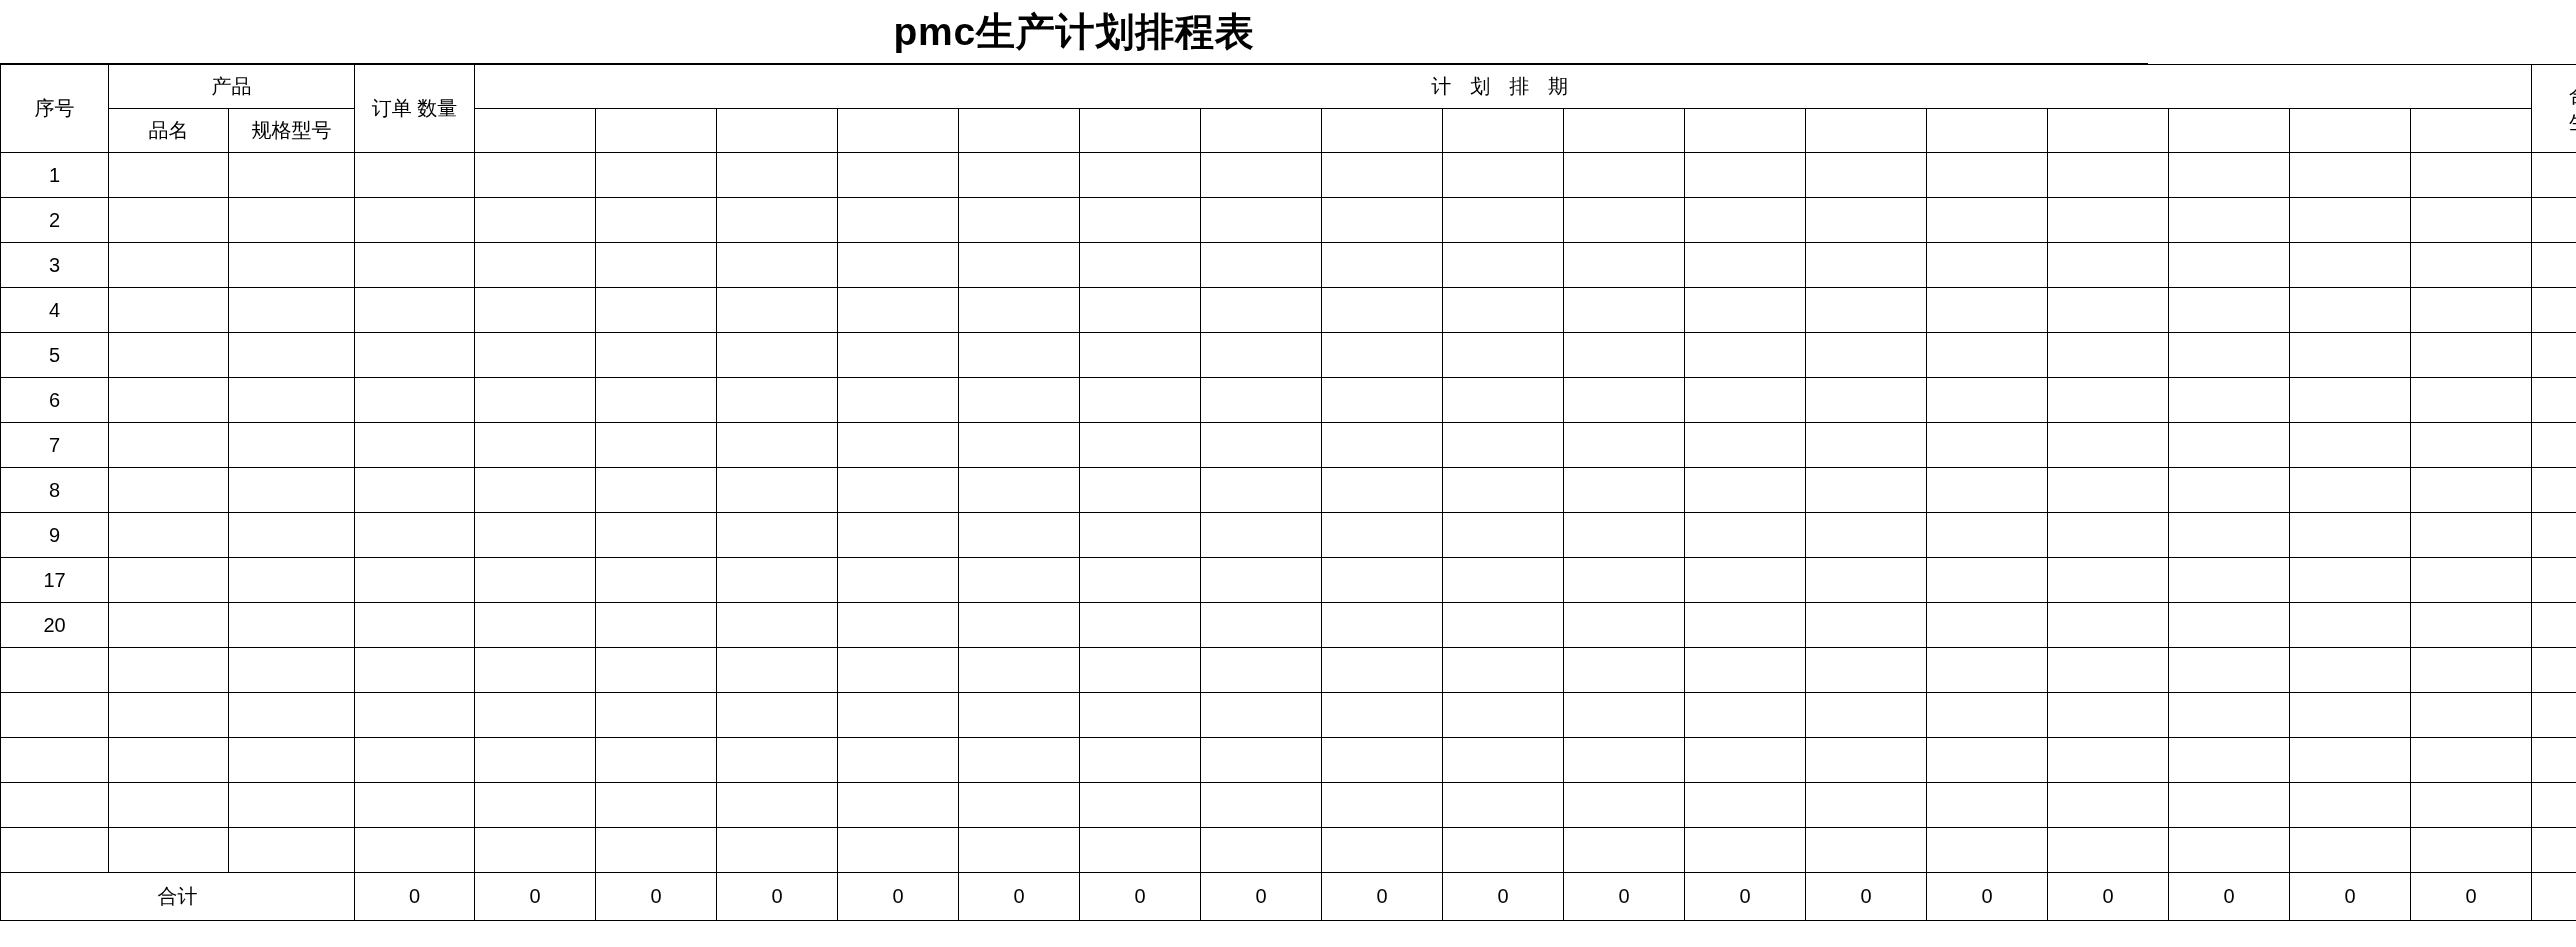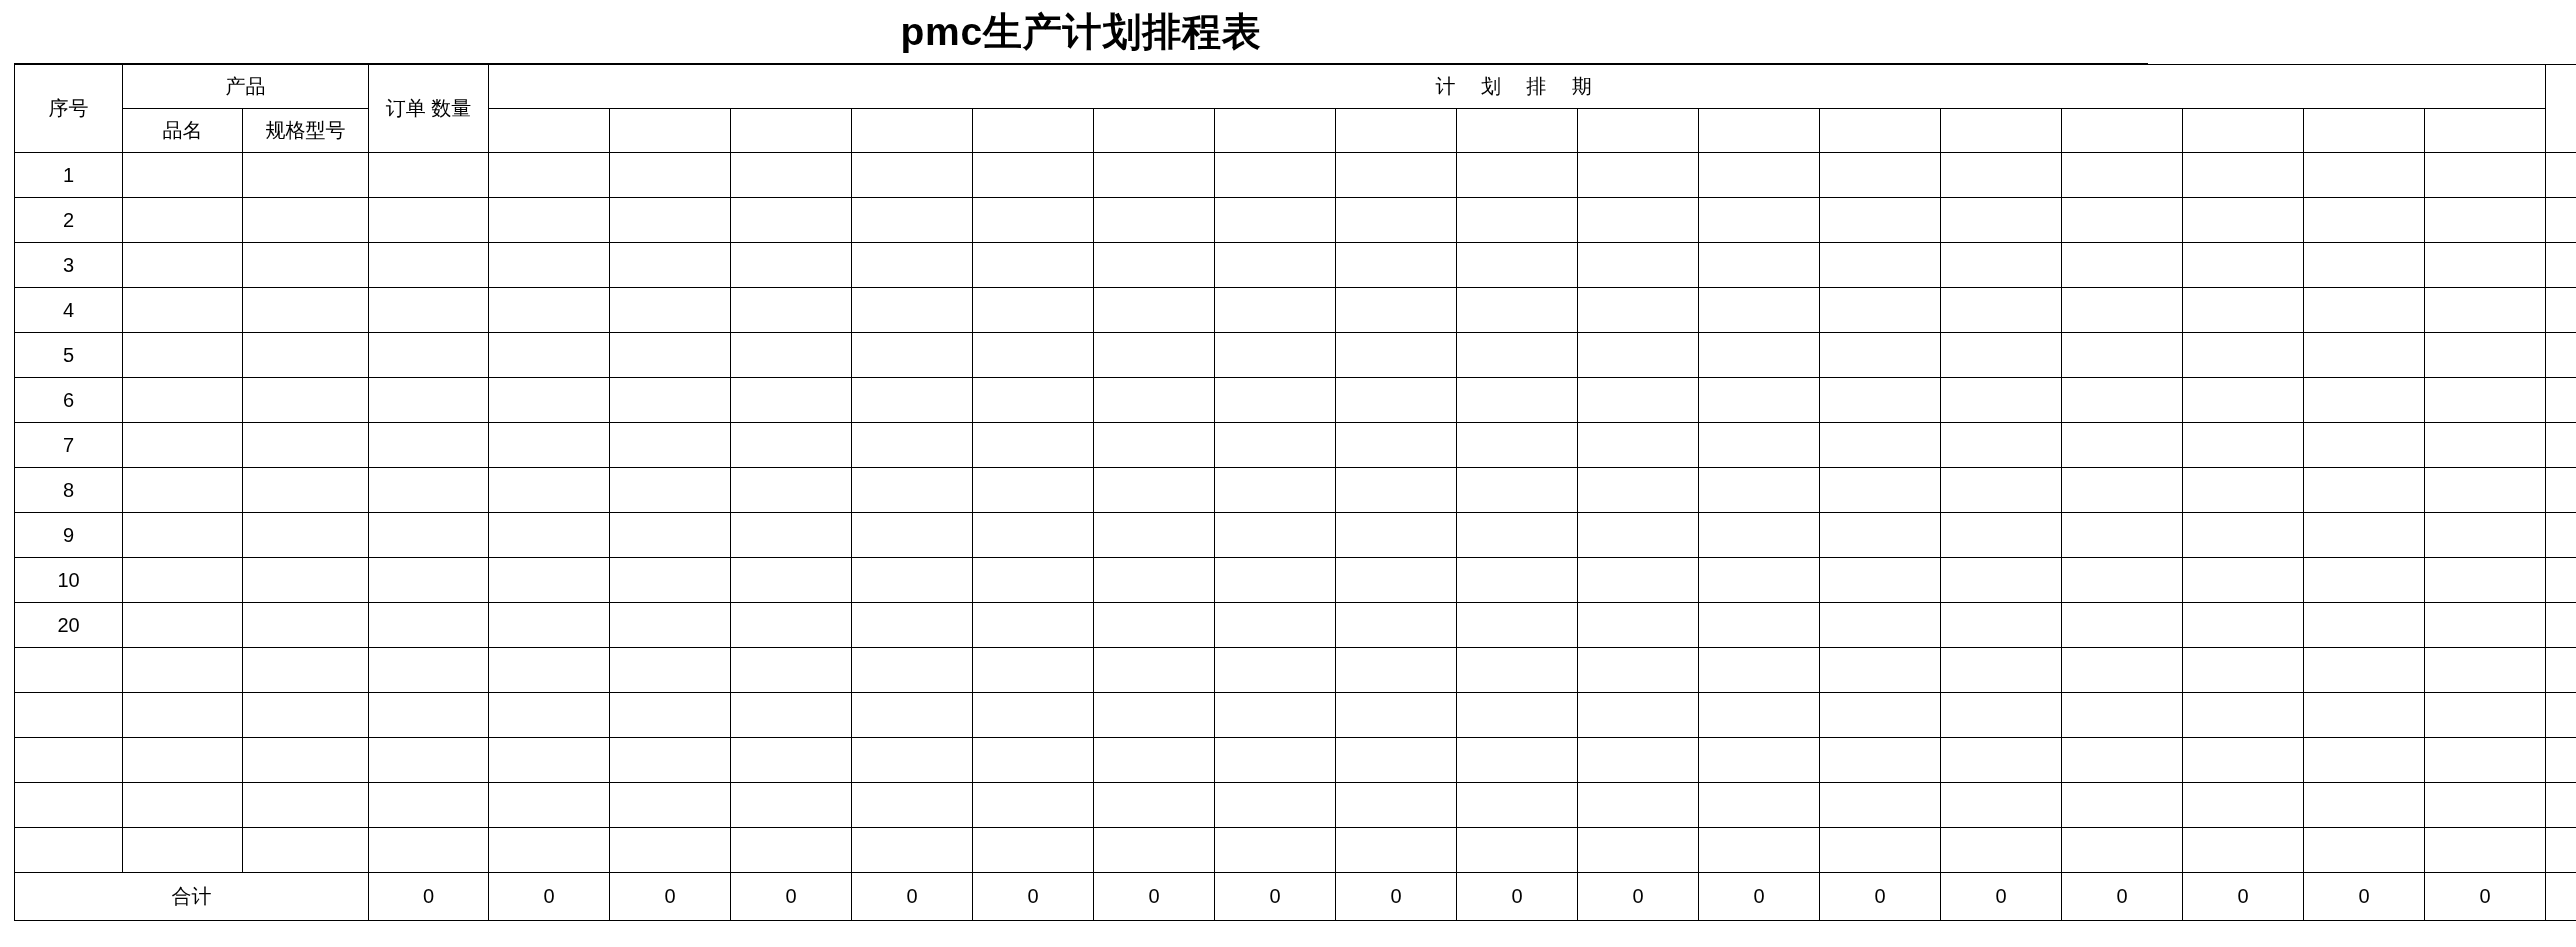--- a/index.html
+++ b/index.html
@@ -13,21 +13,20 @@
     font-family: "Liberation Sans", "DejaVu Sans", sans-serif;
     color: #000000;
     overflow: hidden;
   }
   .sheet {
     width: 2148px;
     height: 947px;
     position: relative;
     box-sizing: border-box;
     background: #ffffff;
-    padding-left: 14px;
   }
   .title-bar {
     height: 64px;
     display: flex;
     align-items: center;
     justify-content: center;
     border-bottom: 1.7px solid #000;
     box-sizing: border-box;
   }
   .title {
@@ -58,21 +57,20 @@
     font-weight: bold;
   }
   .hdr-sub {
     font-size: 20px;
     font-weight: normal;
   }
   .plan-head {
     font-size: 21px;
     font-weight: bold;
     letter-spacing: 6.7px;
-    font-family: Liberation Mono, monospace;
   }
   .row-h { height: 45px; }
   .hdr-row1 { height: 44px; }
   .hdr-row2 { height: 44px; }
   .total-row td { height: 47px; }
   .seq-col { width: 108px; }
   .name-col { width: 120px; }
   .spec-col { width: 126px; }
   .qty-col { width: 120px; }
   .day-col { width: 121px; }
@@ -357,21 +355,21 @@
           <td></td>
           <td></td>
           <td></td>
           <td></td>
           <td></td>
           <td></td>
           <td></td>
           <td></td>
         </tr>
         <tr class="row-h">
-          <td class="idx">10</td>
+          <td class="idx">17</td>
           <td></td>
           <td></td>
           <td></td>
           <td></td>
           <td></td>
           <td></td>
           <td></td>
           <td></td>
           <td></td>
           <td></td>

